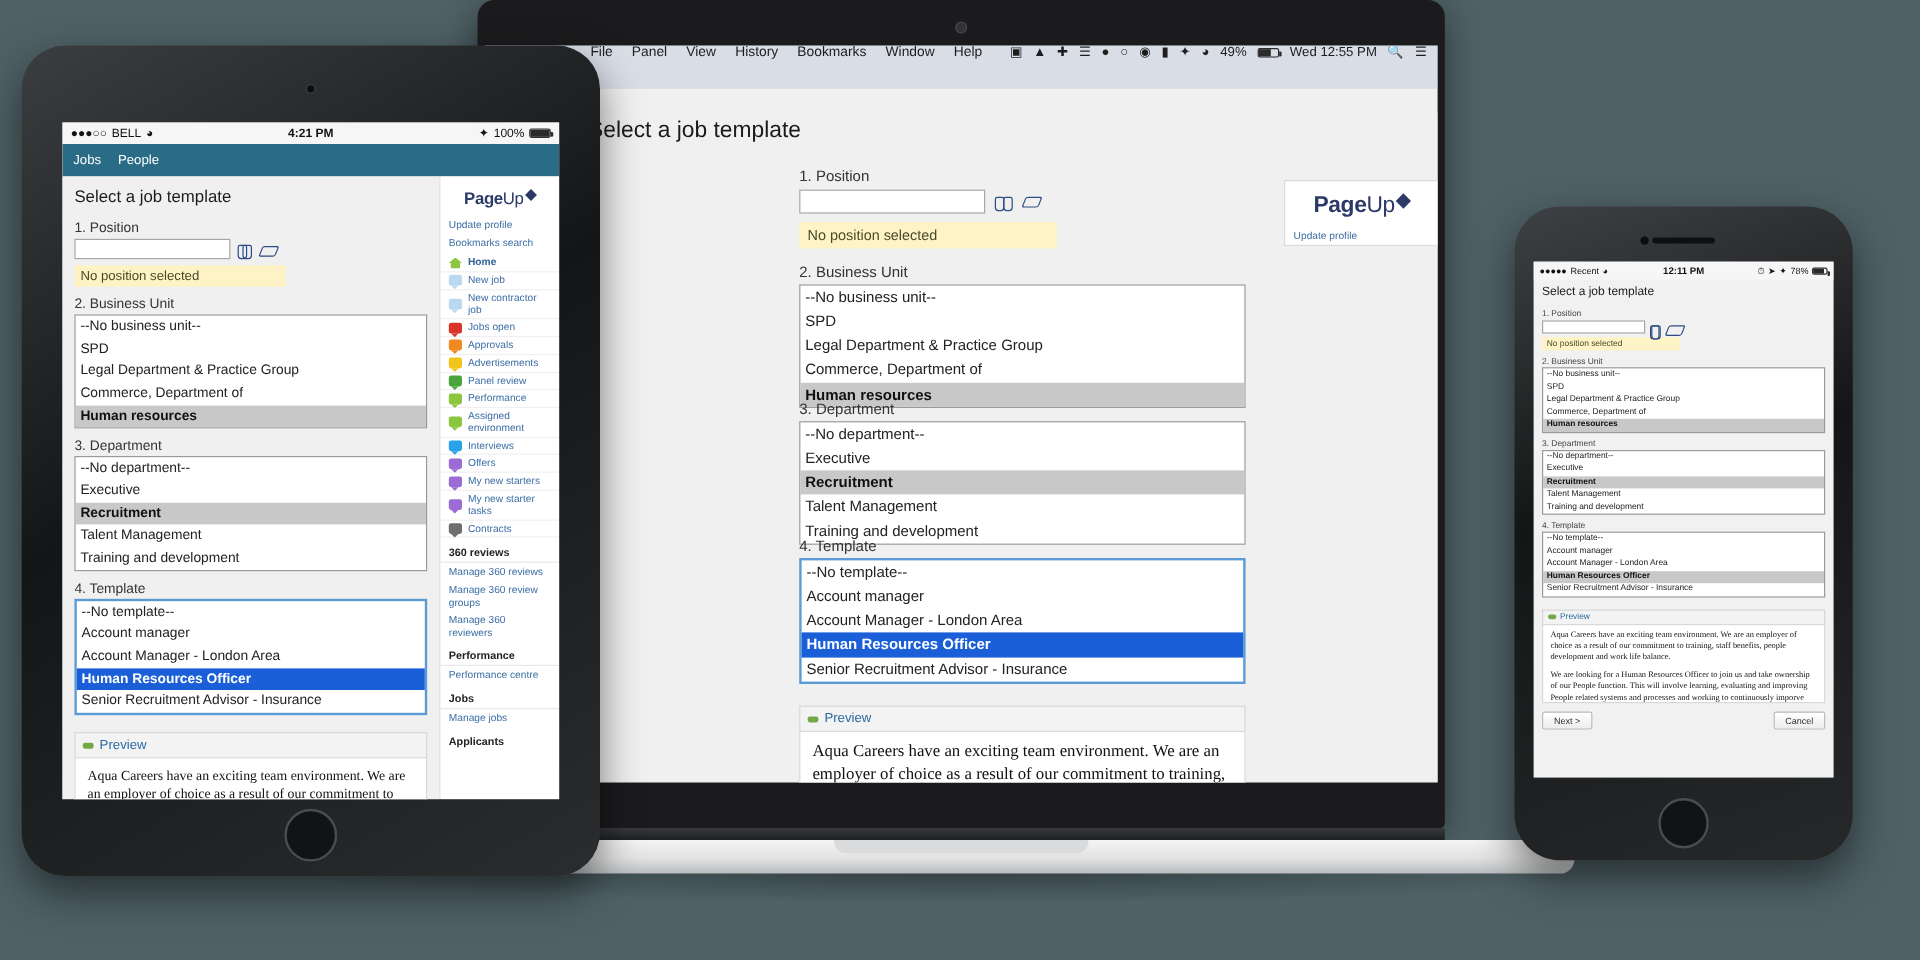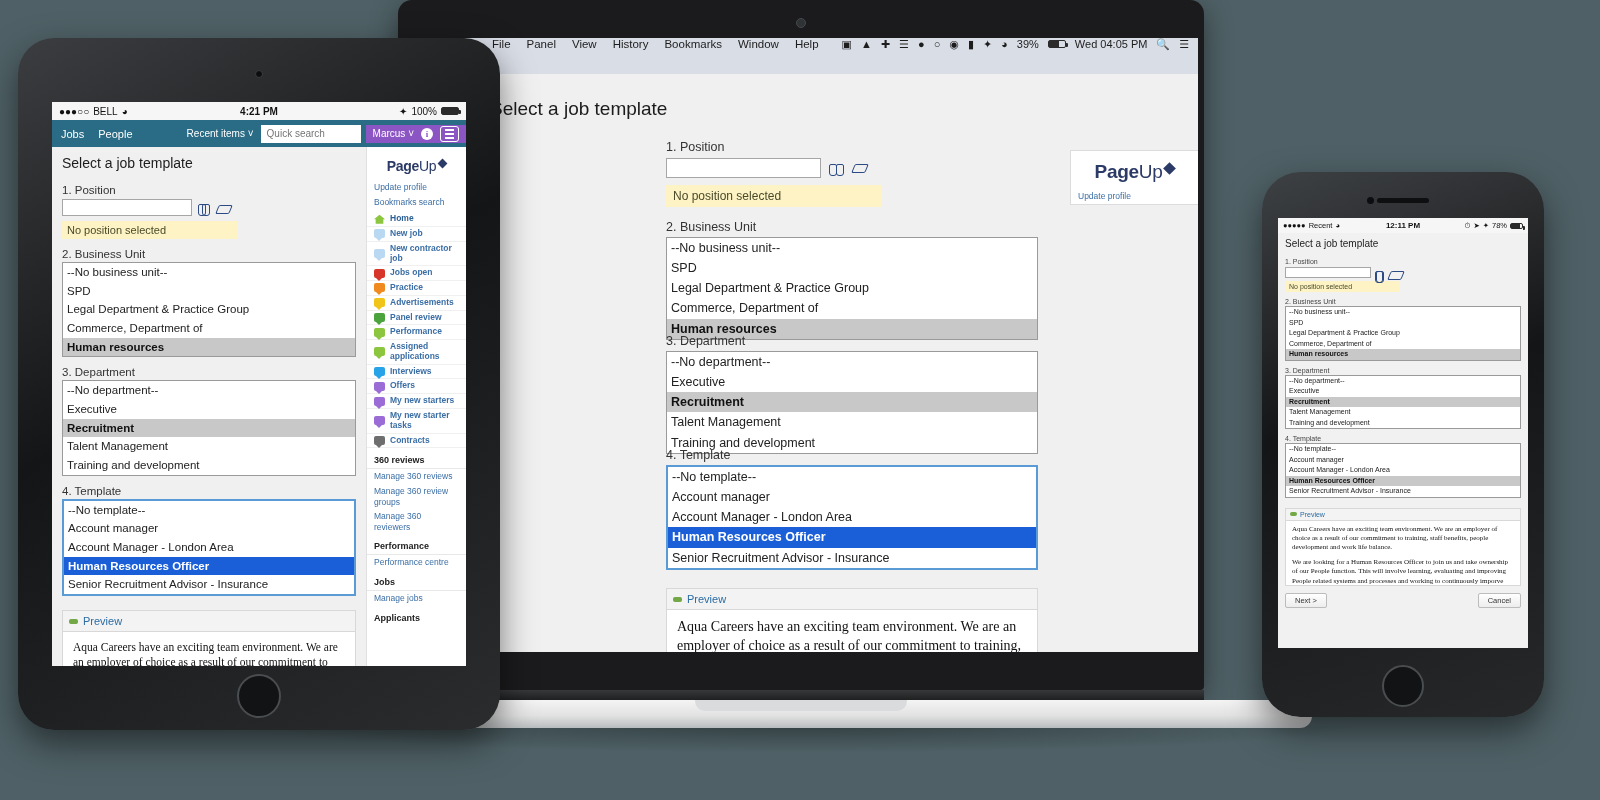--- a/index.html
+++ b/index.html
@@ -193,21 +193,20 @@
   #tablet-rail {
     position: absolute; right: 0; top: 45px; width: 100px; bottom: 0;
     background: #fff; border-left: 1px solid #e0e0e0; padding: 10px 0 0 0;
     overflow: hidden;
   }
   .rail-link { font-size: 8.5px; color: #3b6ea5; padding: 2px 7px; line-height: 1.25; }
   .rail-row {
     display: flex; align-items: center; gap: 5px; padding: 2px 7px;
     font-size: 8.5px; color: #3b6ea5; line-height: 1.15;
     border-bottom: 1px solid #f0f0f0;
-    font-weight: bold;
   }
   .rail-row .sq { width: 11px; height: 9px; border-radius: 2px; flex: none; position: relative; }
   .rail-row .sq::after {
     content: ""; position: absolute; left: 2px; bottom: -3px;
     border-left: 3px solid transparent; border-right: 3px solid transparent;
     border-top: 3px solid currentColor;
   }
   .rail-head { font-size: 9px; font-weight: 700; color: #222; padding: 7px 7px 3px; }
   .rail-sep { height: 1px; background: #e8e8e8; }
 
@@ -267,25 +266,25 @@
           <span class="sicon">▣</span>
           <span class="sicon">▲</span>
           <span class="sicon">✚</span>
           <span class="sicon">☰</span>
           <span class="sicon">●</span>
           <span class="sicon">○</span>
           <span class="sicon">◉</span>
           <span class="sicon">▮</span>
           <span class="sicon">✦</span>
           <span class="sicon">◕</span>
-          <span>39%</span>
+          <span>49%</span>
           <span class="batt">
               <i style="width:63%"></i>
             </span>
-          <span>Wed 04:05 PM</span>
+          <span>Wed 12:55 PM</span>
           <span class="sicon">🔍</span>
           <span class="sicon">☰</span>
         </div>
       </div>
 
       <div class="appbar">
         <div class="navlinks">
           <span>Jobs</span>
           <span>People</span>
         </div>
@@ -402,39 +401,20 @@
             <i style="width:100%"></i>
           </span>
       </span>
     </div>
 
     <div class="appbar" style="height:27px;font-size:11px;">
       <div class="navlinks" style="gap:14px;padding-left:9px;">
         <span>Jobs</span>
         <span>People</span>
       </div>
-      <div class="right">
-        <span class="recent" style="padding:0 7px;font-size:10px;">
-          <span>Recent items</span>
-          <span>˅</span>
-        </span>
-        <input class="qsearch" style="width: 100px; height: 18px; font-size: 10px; padding: 2px 5px;" placeholder="Quick search">
-        <span class="purple" style="gap:7px;padding:0 7px;margin-left:5px;">
-          <span style="font-size:10px;">
-            <span>Marcus</span>
-            <span>˅</span>
-          </span>
-          <span class="info-dot" style="width:12px;height:12px;font-size:9px;">i</span>
-          <span class="burger" style="width:19px;height:16px;gap:2px;">
-              <i></i>
-              <i></i>
-              <i></i>
-            </span>
-        </span>
-      </div>
     </div>
 
     <div style="position:absolute;left:0;top:45px;right:100px;bottom:0;background:#f0f0f0;padding:8px 10px;">
       <div class="app-title" style="font-size:14px;">Select a job template</div>
 
       <div style="margin-top:13px;">
         <div class="fld-label">1. Position</div>
         <div style="display:flex;align-items:center;gap:6px;margin-top:3px;">
           <input class="txtinput" style="width: 130px;">
           <span class="binoc" style="width:12px;height:11px;"></span>
@@ -509,37 +489,37 @@
       <div class="rail-row">
         <span class="sq" style="background:#b9d9f2;color:#b9d9f2;"></span>
         <span>New contractor job</span>
       </div>
       <div class="rail-row">
         <span class="sq" style="background:#d8352a;color:#d8352a;"></span>
         <span>Jobs open</span>
       </div>
       <div class="rail-row">
         <span class="sq" style="background:#f08a1e;color:#f08a1e;"></span>
-        <span>Practice</span>
+        <span>Approvals</span>
       </div>
       <div class="rail-row">
         <span class="sq" style="background:#f0c419;color:#f0c419;"></span>
         <span>Advertisements</span>
       </div>
       <div class="rail-row">
         <span class="sq" style="background:#4aa33d;color:#4aa33d;"></span>
         <span>Panel review</span>
       </div>
       <div class="rail-row">
         <span class="sq" style="background:#8cc63f;color:#8cc63f;"></span>
         <span>Performance</span>
       </div>
       <div class="rail-row">
         <span class="sq" style="background:#8cc63f;color:#8cc63f;"></span>
-        <span>Assigned applications</span>
+        <span>Assigned environment</span>
       </div>
       <div class="rail-row">
         <span class="sq" style="background:#29a3e8;color:#29a3e8;"></span>
         <span>Interviews</span>
       </div>
       <div class="rail-row">
         <span class="sq" style="background:#9b6bd6;color:#9b6bd6;"></span>
         <span>Offers</span>
       </div>
       <div class="rail-row">

